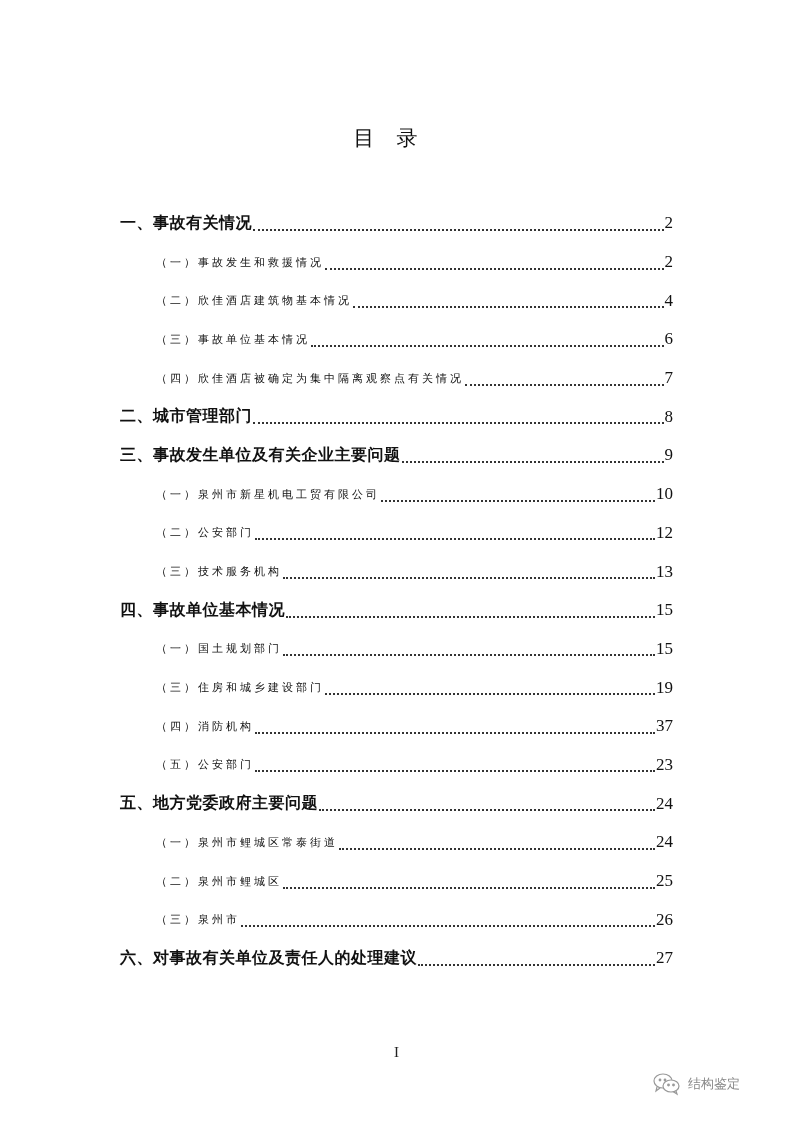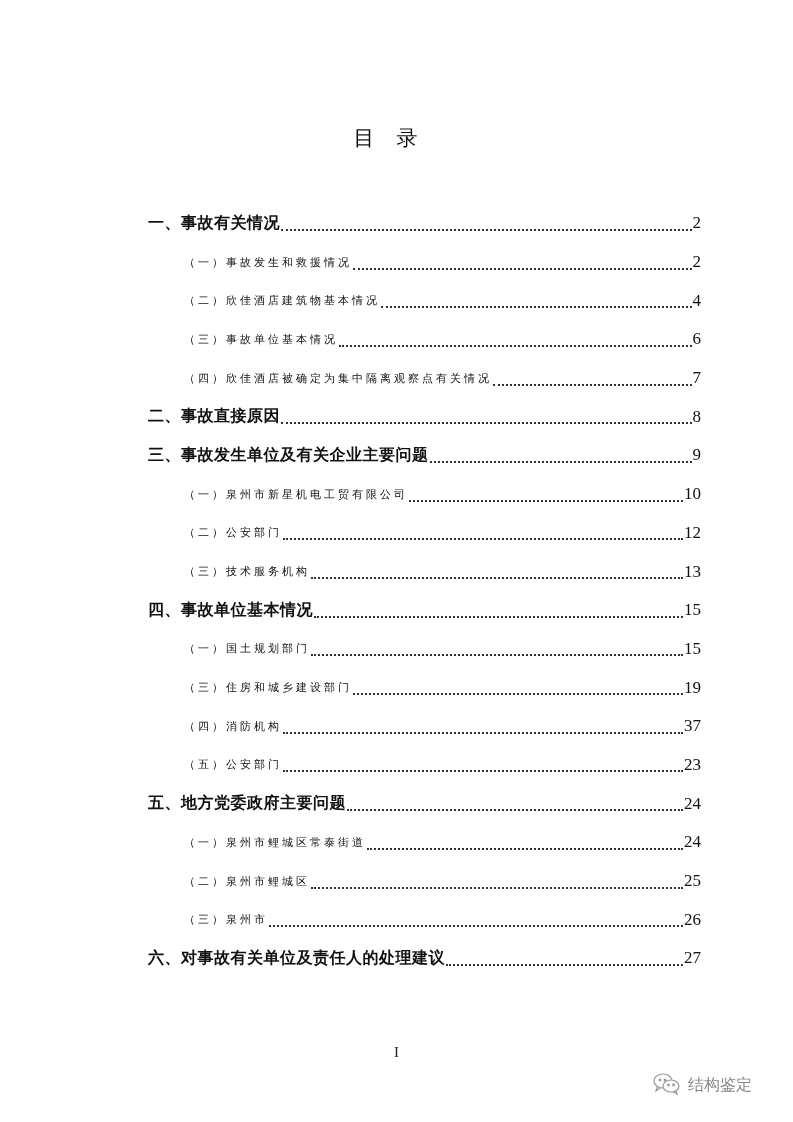--- a/index.html
+++ b/index.html
@@ -2,21 +2,21 @@
 <html><head>
   <meta charset="utf-8">
   <style>
     html, body { margin: 0; padding: 0; background: #ffffff; }
     body { width: 793px; height: 1122px; position: relative; overflow: hidden; color: #111; }
     .title {
       position: absolute; top: 124px; left: 0; width: 793px; text-align: center;
       font-family: "DejaVu Sans", sans-serif; font-size: 21px; letter-spacing: 22px;
       box-sizing: border-box; color: #111;
     }
-    .toc { position: absolute; left: 120px; top: 204px; width: 553px; margin-left: 28px; }
+    .toc { position: absolute; left: 120px; top: 204px; width: 553px; }
     .row {
       position: relative; height: 38.7px; display: flex; align-items: center;
       white-space: nowrap;
     }
     .row .label { flex: 0 0 auto; background: #fff; }
     .row .dots {
       flex: 1 1 auto; height: 1px; margin: 0 1px;
       border-bottom: 2px dotted #333; align-self: center; transform: translateY(6px);
       min-width: 10px;
     }
@@ -28,22 +28,22 @@
     }
     .row.lvl2 { padding-left: 36px; }
     .row.lvl2 .label {
       font-family: "DejaVu Serif", serif; font-size: 11px; letter-spacing: 3px;
     }
     .footer-page {
       position: absolute; top: 1044px; left: 0; width: 793px; text-align: center;
       font-family: "Liberation Serif", serif; font-size: 15px; color: #222;
     }
     .watermark {
-      position: absolute; top: 1072px; left: 652px; display: flex; align-items: flex-end; gap: 6px;
-      color: #888; font-family: "DejaVu Sans", sans-serif; font-size: 16px;
+      position: absolute; top: 1072px; left: 652px; display: flex; align-items: center; gap: 6px;
+      color: #888; font-family: "DejaVu Sans", sans-serif; font-size: 13px;
     }
     .watermark svg { display: block; }
   </style>
 </head>
 <body>
 
 <div class="title">目录</div>
 
 <div class="toc">
   <div class="row lvl1">
@@ -65,21 +65,21 @@
       <span class="label">（三）事故单位基本情况</span>
       <span class="dots"></span>
       <span class="page">6</span>
     </div>
   <div class="row lvl2">
       <span class="label">（四）欣佳酒店被确定为集中隔离观察点有关情况</span>
       <span class="dots"></span>
       <span class="page">7</span>
     </div>
   <div class="row lvl1">
-      <span class="label">二、事故直接原因</span>
+      <span class="label">二、城市管理部门</span>
       <span class="dots"></span>
       <span class="page">8</span>
     </div>
   <div class="row lvl1">
       <span class="label">三、事故发生单位及有关企业主要问题</span>
       <span class="dots"></span>
       <span class="page">9</span>
     </div>
   <div class="row lvl2">
       <span class="label">（一）泉州市新星机电工贸有限公司</span>

